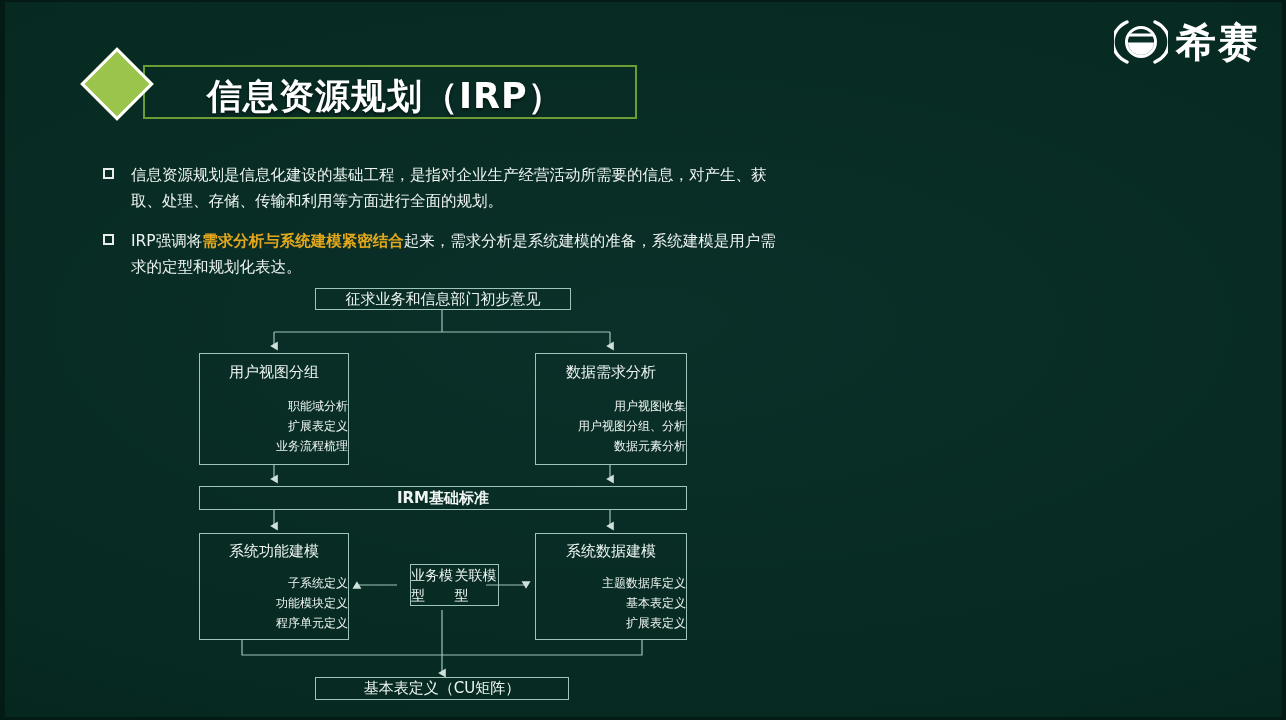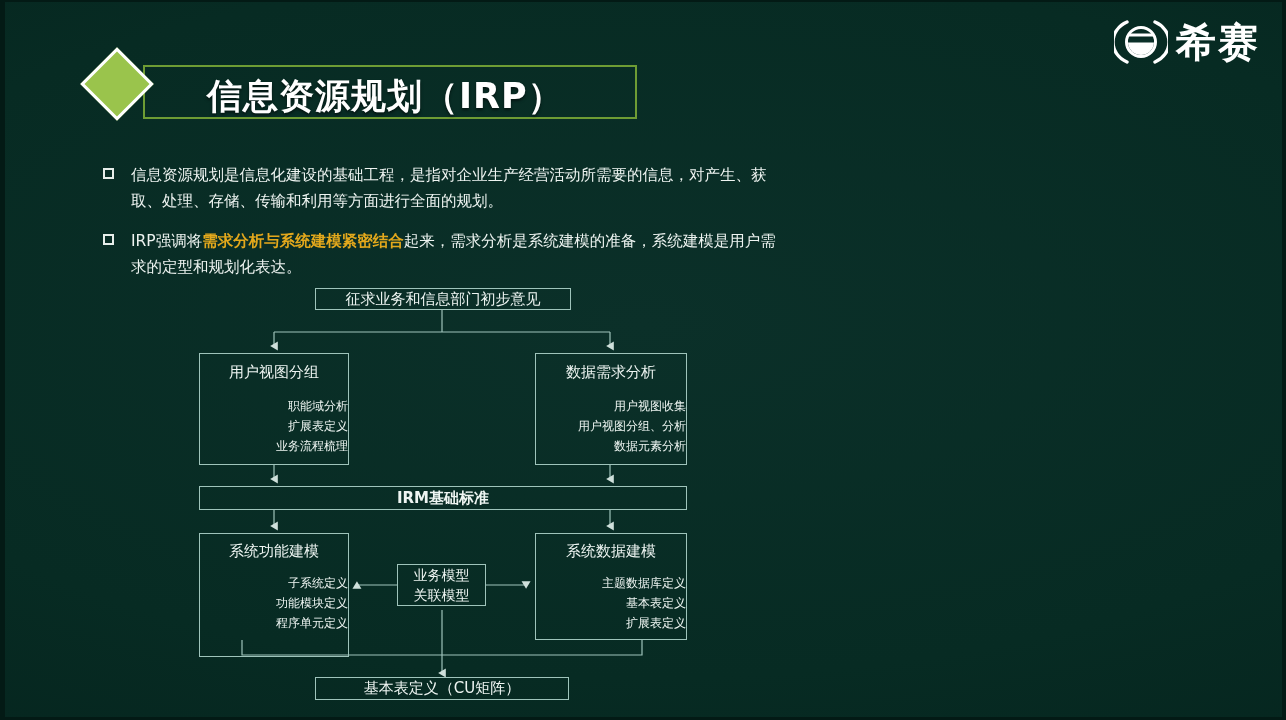--- a/index.html
+++ b/index.html
@@ -76,23 +76,24 @@
     font-size:12px;line-height:20px;text-align:right;
   }
   .bar{
     position:absolute;box-sizing:border-box;border:1px solid #9fc4bb;
     display:flex;align-items:center;justify-content:center;
     color:#eef5f2;font-size:15px;
     font-family:"DejaVu Sans","Liberation Sans",sans-serif;
   }
   .ctr{
     position:absolute;box-sizing:border-box;border:1px solid #9fc4bb;
-    display:flex;flex-direction:column;align-items:center;justify-content:center;
+    display:flex;flex-direction:row;align-items:center;justify-content:center;
     color:#eef5f2;font-size:14px;line-height:20px;
     font-family:"DejaVu Sans","Liberation Sans",sans-serif;
+    margin-left:13px;
   }
 </style>
 </head>
 <body>
 
 <div id="slide">
 
   <div class="logo">
     <div class="logo-mark">
       <svg width="54" height="52" viewBox="0 0 54 52">
@@ -176,21 +177,21 @@
       <div>用户视图收集</div>
       <div>用户视图分组、分析</div>
       <div>数据元素分析</div>
     </div>
   </div>
 
   <div class="bar" style="left:194px;top:484px;width:488px;height:24px;font-weight:bold;">
     <span>IRM基础标准</span>
   </div>
 
-  <div class="node" style="left:194px;top:531px;width:150px;height:124px;">
+  <div class="node" style="left:194px;top:531px;width:150px;height:107px;">
     <div class="nt" style="margin-top:7px;">系统功能建模</div>
     <div class="nl" style="margin-top:12px;margin-left:10px;">
       <div>子系统定义</div>
       <div>功能模块定义</div>
       <div>程序单元定义</div>
     </div>
   </div>
 
   <div class="node" style="left:530px;top:531px;width:152px;height:107px;">
     <div class="nt" style="margin-top:7px;">系统数据建模</div>

